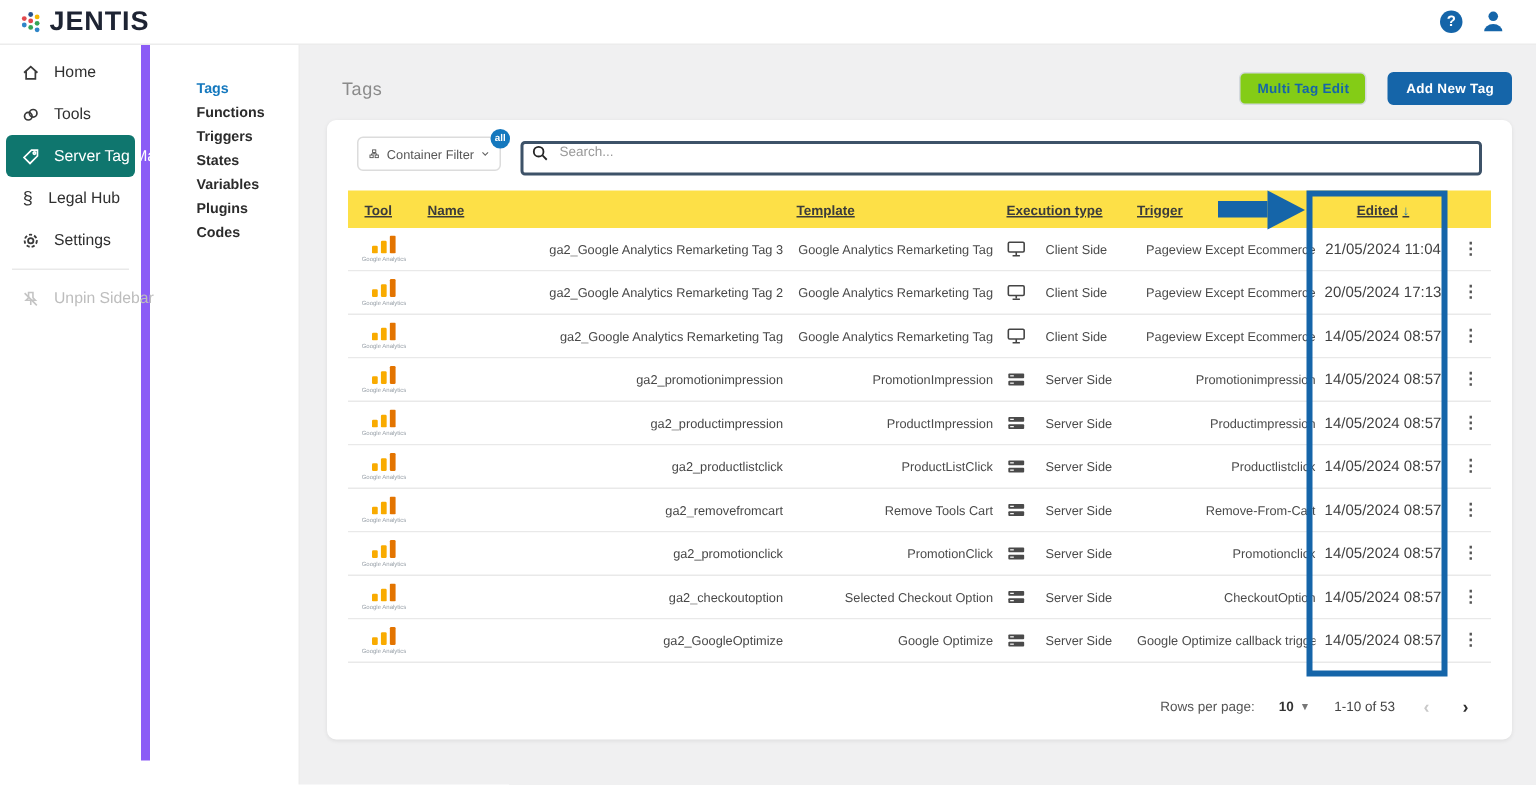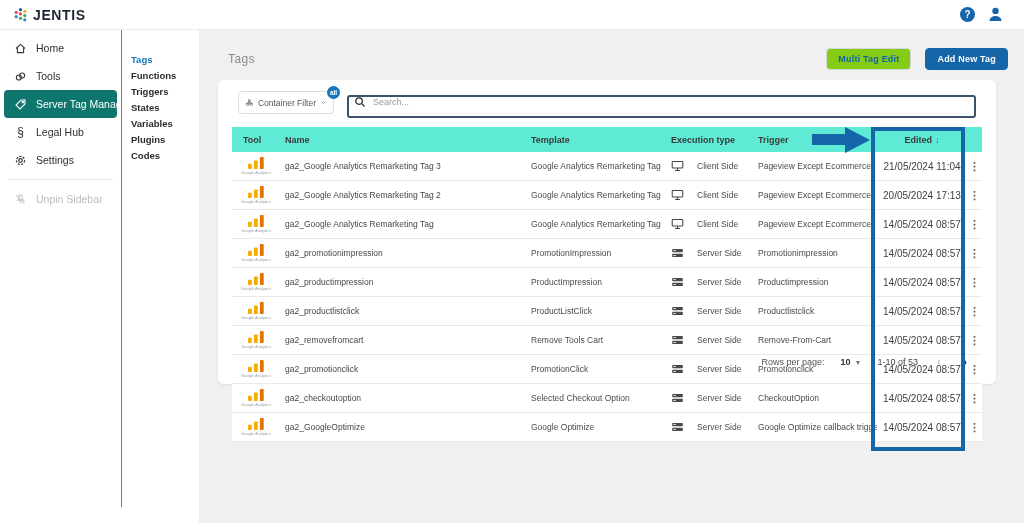--- a/index.html
+++ b/index.html
@@ -4,28 +4,28 @@
 <style>
   * { margin:0; padding:0; box-sizing:border-box; }
   html,body { width:1024px; height:523px; overflow:hidden; background:#fff;
     font-family:"Liberation Sans", sans-serif; color:#3b3b3b; }
 
   
   .topbar { position:absolute; left:0; top:0; width:1024px; height:30px; background:#fff;
     border-bottom:1px solid #ececec; display:flex; align-items:center; justify-content:space-between;
     padding:0 20px 0 14px; z-index:5; }
   .logo { display:flex; align-items:center; gap:5px; }
-  .logo-word { font-size:14px; font-weight:800; letter-spacing:.6px; color:#1e2433; }
+  .logo-word { font-size:18px; font-weight:800; letter-spacing:.6px; color:#1e2433; }
   .topbar-right { display:flex; align-items:center; gap:12px; }
   .help-circle { width:15px; height:15px; border-radius:50%; background:#1565a9; color:#fff;
     font-size:10px; font-weight:700; display:flex; align-items:center; justify-content:center; cursor:pointer; }
 
   
-  .sidebar { position:absolute; left:0; top:30px; width:122px; bottom:16px; background:#fff;
-    border-right:1px solid #8b5cf6; padding-top:4px; z-index:4; }
+  .sidebar { position:absolute; left:0; top:30px; width:100px; bottom:16px; background:#fff;
+    border-right:6px solid #8b5cf6; padding-top:4px; z-index:4; }
   .side-item { height:28px; display:flex; align-items:center; gap:9px; padding:0 10px; margin:0 4px;
     font-size:10.5px; font-weight:500; color:#2f2f2f; border-radius:4px; cursor:pointer; white-space:nowrap; }
   .side-item.active { background:#0f766e; color:#fff; }
   .side-item.active svg { stroke:#fff; }
   .side-item svg { stroke:#3a3a3a; flex:0 0 auto; }
   .side-divider { height:1px; background:#e9e9e9; margin:5px 8px; }
   .side-item.disabled { color:#bdbdbd; }
   .side-item.disabled svg { stroke:#c4c4c4; }
   .legal-glyph { font-size:12px; width:13px; text-align:center; display:inline-block; }
 
@@ -40,51 +40,51 @@
   .page-head { position:absolute; left:28px; right:16px; top:17px; height:24px;
     display:flex; align-items:center; justify-content:space-between; }
   .page-title { font-size:12px; color:#8b8b8b; letter-spacing:.4px; }
   .head-buttons { display:flex; gap:14px; }
   .btn { height:22px; border-radius:4px; font-size:9px; font-weight:700; letter-spacing:.2px;
     display:flex; align-items:center; padding:0 11px; cursor:pointer; }
   .btn-outline { background:#84cc16; border:1px solid #d4d9de; color:#1565a9; }
   .btn-primary { background:#1565a9; border:1px solid #1565a9; color:#fff; }
 
   
-  .card { position:absolute; left:18px; right:28px; top:50px; height:304px; background:#fff;
+  .card { position:absolute; left:18px; right:16px; top:50px; height:413px; background:#fff;
     border-radius:6px; box-shadow:0 1px 3px rgba(0,0,0,.08); }
 
   
   .filter-row { position:absolute; left:20px; right:20px; top:11px; height:24px; display:flex; gap:13px; }
   .container-filter { position:relative; width:96px; height:23px; border:1px solid #dcdcdc; border-radius:4px;
     background:#fff; display:flex; align-items:center; gap:5px; padding:0 7px; cursor:pointer; }
   .container-filter-label { font-size:8.5px; color:#555; flex:1; white-space:nowrap; }
   .badge { position:absolute; top:-6px; right:-7px; width:13px; height:13px; border-radius:50%;
     background:#1478be; color:#fff; font-size:6.5px; font-weight:700;
     display:flex; align-items:center; justify-content:center; }
   .search-wrap { position:relative; flex:1; }
   .search-input { width:100%; height:23px; border:2px solid #3d5268; border-radius:3px;
     padding:0 8px 8px 24px; font-size:9px; font-family:"Liberation Sans", sans-serif; color:#333; outline:none; }
   .search-input::placeholder { color:#9a9a9a; }
   .search-icon { position:absolute; left:7px; top:5px; }
 
   
   .table { position:absolute; left:14px; right:14px; top:47px; }
   .thead { display:grid; grid-template-columns:44px 246px 140px 87px 128px 90px 1fr;
-    height:25px; align-items:center; background:#5eead4; font-size:9px; font-weight:700; color:#3b3b3b; }
+    height:25px; align-items:center; background:#fde047; font-size:9px; font-weight:700; color:#3b3b3b;text-decoration:underline; }
   .hcell { position:relative; padding-left:9px; white-space:nowrap; }
   .hcell + .hcell::before { content:""; position:absolute; left:0; top:6px; bottom:6px; width:1px; background:#d8d8d8; }
   .hcell.first { padding-left:11px; }
   .hcell.center { display:flex; justify-content:center; padding-left:0; gap:3px; }
   .sort-arrow { color:#1478be; font-size:9px; font-weight:700; cursor:pointer; }
 
   .trow { display:grid; grid-template-columns:44px 246px 140px 87px 128px 90px 1fr;
     height:29px; align-items:center; border-bottom:1px solid #e9e9e9; font-size:8.5px; color:#4a4a4a;
     background:#fff; cursor:pointer; }
-  .cell { white-space:nowrap; overflow:hidden; padding-left:9px; }
+  .cell { white-space:nowrap; overflow:hidden; padding-left:9px;text-align:right; }
   .cell.name { padding-left:9px; color:#474747; }
   .tool-cell { display:flex; flex-direction:column; align-items:center; justify-content:center; padding-left:4px; }
   .tool-label { font-size:4px; color:#9aa2aa; margin-top:1px; letter-spacing:0; }
   .exec-cell { display:flex; align-items:center; gap:13px; padding-left:9px; white-space:nowrap; overflow:hidden; }
   .edited-cell { text-align:center; padding-left:0; font-size:10px; color:#3f3f3f; }
   .menu-cell { display:flex; justify-content:center; }
   .kebab { font-size:11px; color:#555; font-weight:700; cursor:pointer; line-height:1; }
 
   
   .highlight-box { position:absolute; left:653px; top:47px; width:94px; height:324px;

